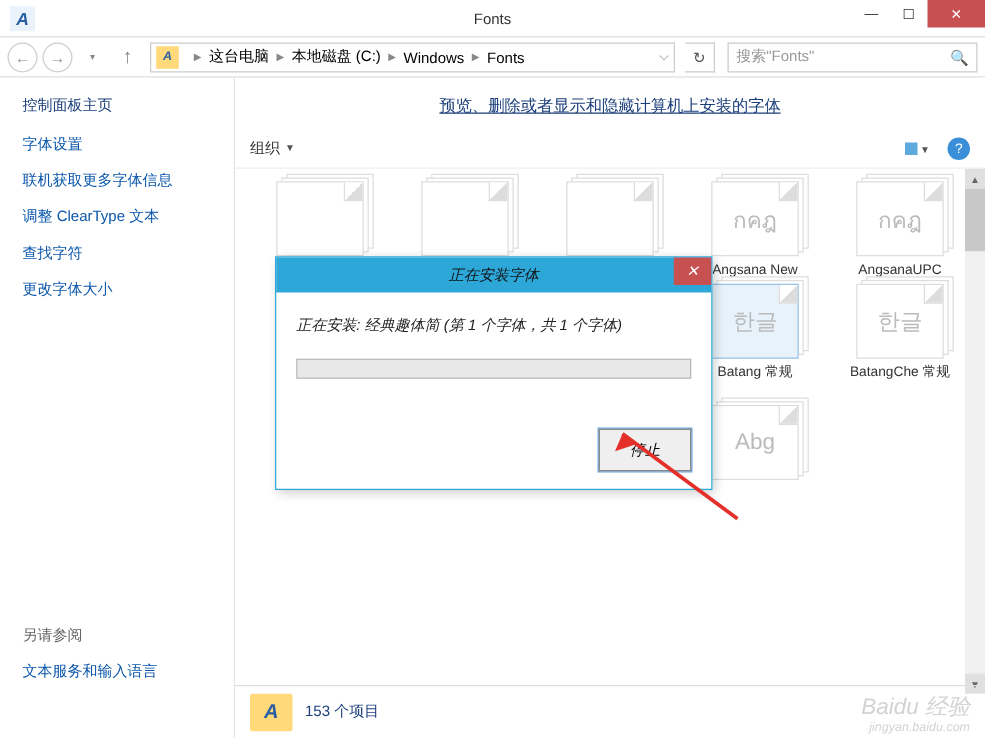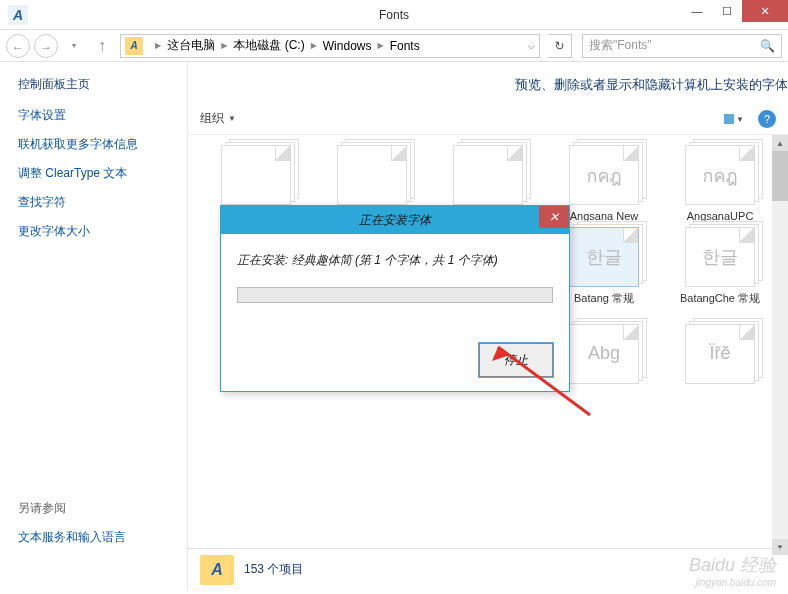--- a/index.html
+++ b/index.html
@@ -25,21 +25,21 @@
 .search { width: 200px; height: 24px; border: 1px solid #ccc; display: flex; align-items: center; padding: 0 6px; font-size: 12px; color: #999; margin-left: 6px; }
 .search-ph { flex: 1; }
 
 .body-area { display: flex; height: 528px; }
 .sidebar { width: 192px; padding: 14px 18px; font-size: 12px; }
 .sb-header { color: #1a3e7a; font-size: 12px; margin-bottom: 14px; }
 .sb-link { color: #0b57aa; margin-bottom: 12px; cursor: default; }
 .sb-also { color: #666; margin-top: 260px; margin-bottom: 12px; }
 
 .main { flex: 1; border-left: 1px solid #e6e6e6; position: relative; }
-.main-title { color: #1a3e7a; font-size: 13px; text-align: right; padding: 14px 0 10px; }
+.main-title { color: #1a3e7a; font-size: 13px; text-align: center; padding: 14px 0 10px; text-decoration: underline; }
 .toolbar { display: flex; align-items: flex-start; padding: 6px 12px; border-bottom: 1px solid #eee; font-size: 12px; }
 .tb-left { color: #333; display: flex; align-items: center; gap: 4px; }
 .tb-drop { font-size: 8px; color: #555; }
 .tb-right { margin-left: auto; display: flex; align-items: center; gap: 14px; }
 .view-btn { display: flex; align-items: center; gap: 2px; }
 .view-sq { width: 10px; height: 10px; background: #5ea9dd; display: inline-block; }
 .help-ic { width: 18px; height: 18px; border-radius: 50%; background: #3b8fd8; color: #fff; display: flex; align-items: center; justify-content: center; font-size: 11px; }
 
 .grid-wrap { position: relative; height: 420px; overflow: hidden; }
 .grid { display: grid; grid-template-columns: repeat(5, 108px); gap: 4px 8px; padding: 10px 14px; }
@@ -194,24 +194,20 @@
             <div class="font-label"></div>
           </div>
           <div class="font-item">
             <div class="font-thumb">Abg</div>
             <div class="font-label"></div>
           </div>
           <div class="font-item">
             <div class="font-thumb">Abg</div>
             <div class="font-label"></div>
           </div>
-          <div class="font-item">
-            <div class="font-thumb">Ïřĕ</div>
-            <div class="font-label"></div>
-          </div>
         </div>
       <div class="scrollbar">
         <div class="sb-btn">▲</div>
         <div class="sb-thumb"></div>
         <div class="sb-btn" style="position:absolute;bottom:0;width:100%">▼</div>
       </div>
     </div>
 
     <div class="statusbar">
       <div class="sb-folder">

